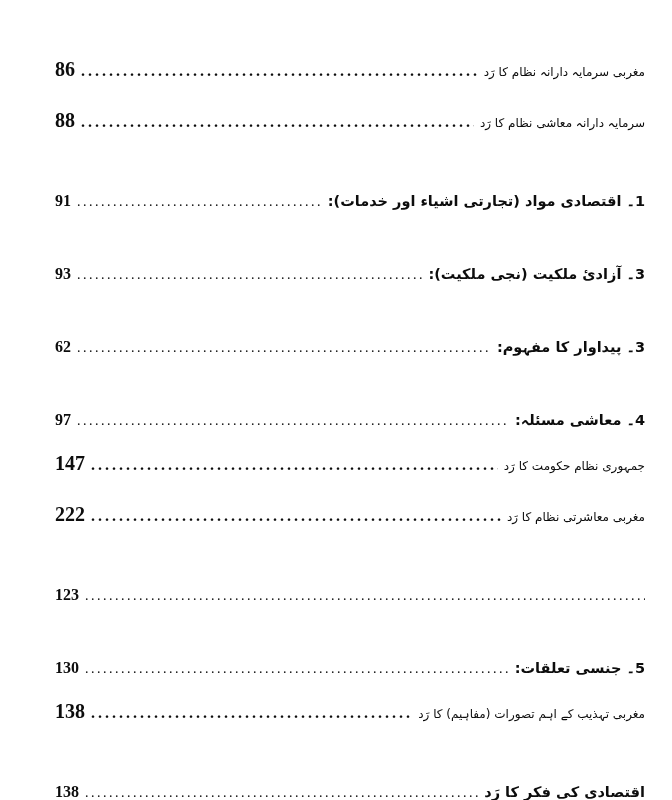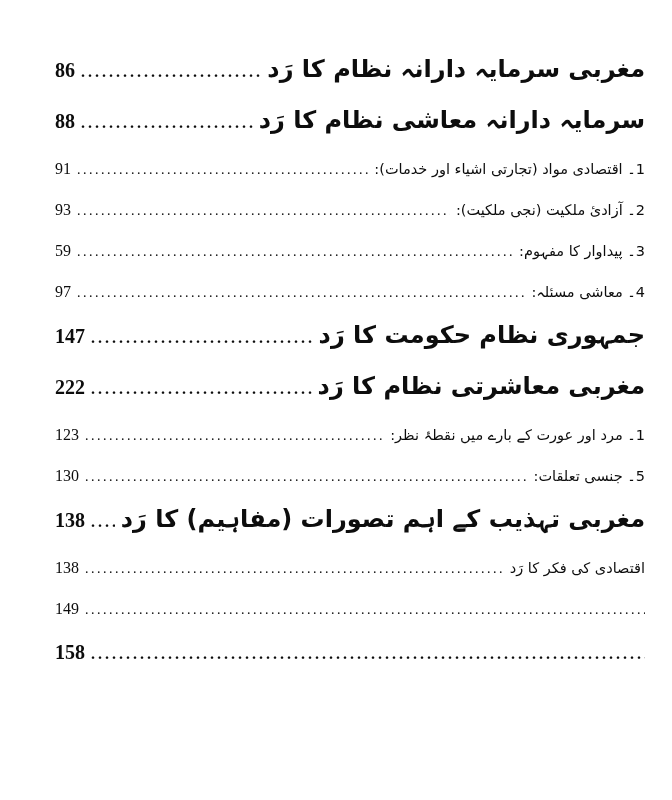--- a/index.html
+++ b/index.html
@@ -32,26 +32,26 @@
   }
   .row.section {
     line-height: 28px;
     margin-bottom: 12px;
   }
   .title {
     white-space: nowrap;
     flex: 0 0 auto;
   }
   .chapter .title {
-    font-size: 24px;
-    font-weight: bold;
+    font-size: 12px;
+    font-weight: normal;
   }
   .section .title {
     font-size: 14.5px;
-    font-weight: normal;
+    font-weight: bold;
   }
   .dots {
     flex: 1 1 auto;
     overflow: hidden;
     white-space: nowrap;
     direction: ltr;
     text-align: left;
     font-family: "Liberation Serif", "DejaVu Serif", serif;
     color: #0d0d0d;
   }
@@ -68,21 +68,22 @@
     direction: ltr;
     flex: 0 0 auto;
     font-family: "Liberation Serif", "DejaVu Serif", serif;
   }
   .chapter .pagenum {
     font-size: 20px;
     font-weight: bold;
   }
   .section .pagenum {
     font-size: 16px;
-    font-weight: normal;
+    font-weight: bold;
+    margin-top: 32px;
   }
 </style>
 </head>
 <body>
 
 <div class="page">
 
   <div class="row chapter">
     <span class="title">مغربی سرمایہ دارانہ نظام کا رَد</span>
     <span class="dots">................................................................................................................................................................................................................................................</span>
@@ -95,29 +96,29 @@
     <span class="pagenum">88</span>
   </div>
 
   <div class="row section">
     <span class="title">1۔ اقتصادی مواد (تجارتی اشیاء اور خدمات):</span>
     <span class="dots">................................................................................................................................................................................................................................................</span>
     <span class="pagenum">91</span>
   </div>
 
   <div class="row section">
-    <span class="title">2۔ آزادیٔ ملکیت (نجی ملکیت):</span>
+    <span class="title">3۔ آزادیٔ ملکیت (نجی ملکیت):</span>
     <span class="dots">................................................................................................................................................................................................................................................</span>
     <span class="pagenum">93</span>
   </div>
 
   <div class="row section">
     <span class="title">3۔ پیداوار کا مفہوم:</span>
     <span class="dots">................................................................................................................................................................................................................................................</span>
-    <span class="pagenum">59</span>
+    <span class="pagenum">62</span>
   </div>
 
   <div class="row section">
     <span class="title">4۔ معاشی مسئلہ:</span>
     <span class="dots">................................................................................................................................................................................................................................................</span>
     <span class="pagenum">97</span>
   </div>
 
   <div class="row chapter">
     <span class="title">جمہوری نظام حکومت کا رَد</span>
@@ -125,21 +126,20 @@
     <span class="pagenum">147</span>
   </div>
 
   <div class="row chapter">
     <span class="title">مغربی معاشرتی نظام کا رَد</span>
     <span class="dots">................................................................................................................................................................................................................................................</span>
     <span class="pagenum">222</span>
   </div>
 
   <div class="row section">
-    <span class="title">1۔ مرد اور عورت کے بارے میں نقطۂ نظر:</span>
     <span class="dots">................................................................................................................................................................................................................................................</span>
     <span class="pagenum">123</span>
   </div>
 
   <div class="row section">
     <span class="title">5۔ جنسی تعلقات:</span>
     <span class="dots">................................................................................................................................................................................................................................................</span>
     <span class="pagenum">130</span>
   </div>
 

